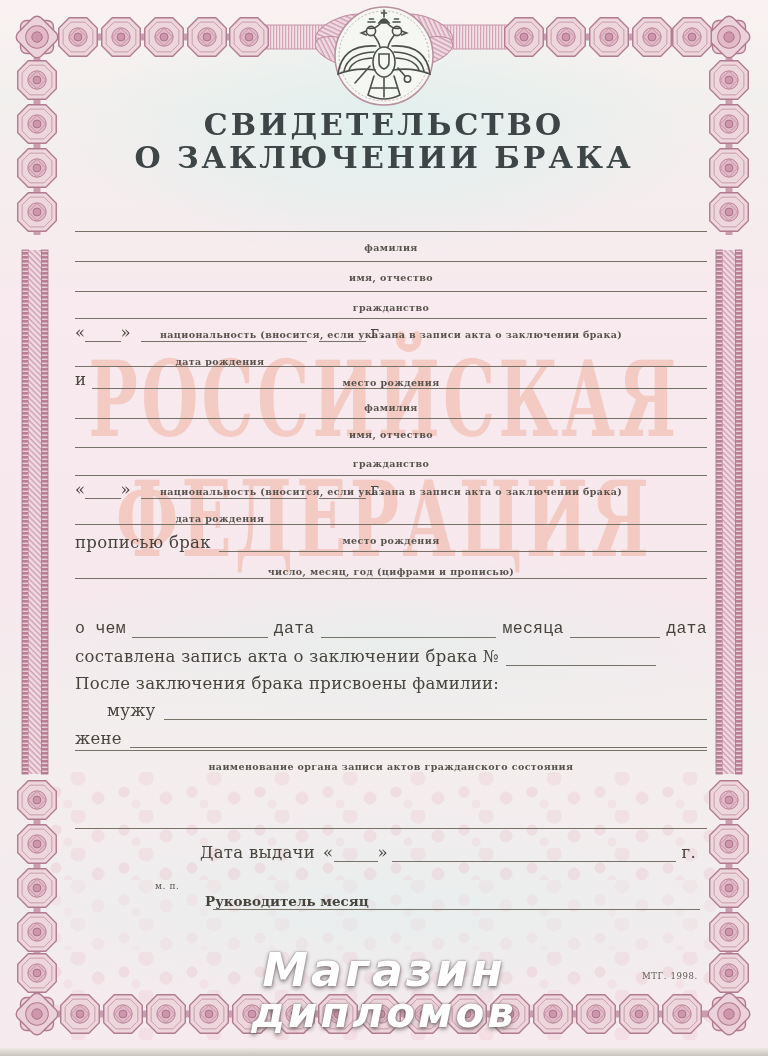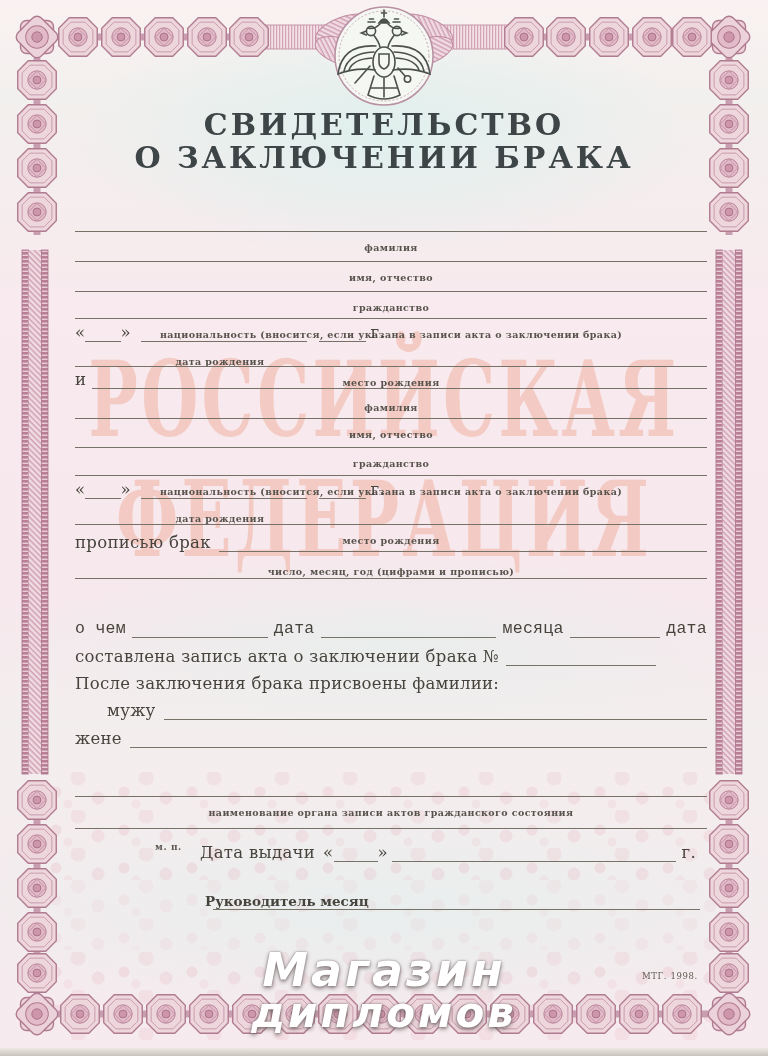--- a/index.html
+++ b/index.html
@@ -288,39 +288,39 @@
 
     <div class="row big" style="top:702px;left:75px;right:61px;height:18px;margin-left:32px;">
       <span>мужу</span>
       <span class="ln" style="flex:1;margin-left:8px;"></span>
     </div>
     <div class="row big" style="top:730px;left:75px;right:61px;height:18px;">
       <span>жене</span>
       <span class="ln" style="flex:1;margin-left:8px;"></span>
     </div>
 
-    <div class="f" style="top:796px;">
+    <div class="f" style="top:750px;">
       <div class="rule"></div>
       <div class="lbl">наименование органа записи актов гражданского состояния</div>
     </div>
     <div class="f" style="top:828px;">
       <div class="rule"></div>
     </div>
 
     <div class="row big" style="top:845px;left:200px;right:72px;height:17px;">
       <span>Дата выдачи</span>
       <span style="width:8px;"></span>
       <span>«</span>
       <span class="ln" style="width:44px;"></span>
       <span>»</span>
       <span class="ln" style="flex:1;margin-left:4px;"></span>
       <span style="margin-left:6px;">г.</span>
     </div>
 
-    <div class="tiny" style="top:842px;left:155px;font-weight:700;">м. п.</div>
+    <div class="tiny" style="top:881px;left:155px;font-weight:400;">м. п.</div>
 
     <div class="headblock">
       <div>Руководитель месяц</div>
       <div style="display:flex;align-items:flex-end;">
         <span class="ln" style="flex:1;margin-left:8px;"></span>
       </div>
     </div>
 
     <div class="tiny" style="top:971px;left:642px;font-size:8.5px;">МТГ. 1998.</div>
   </div>

